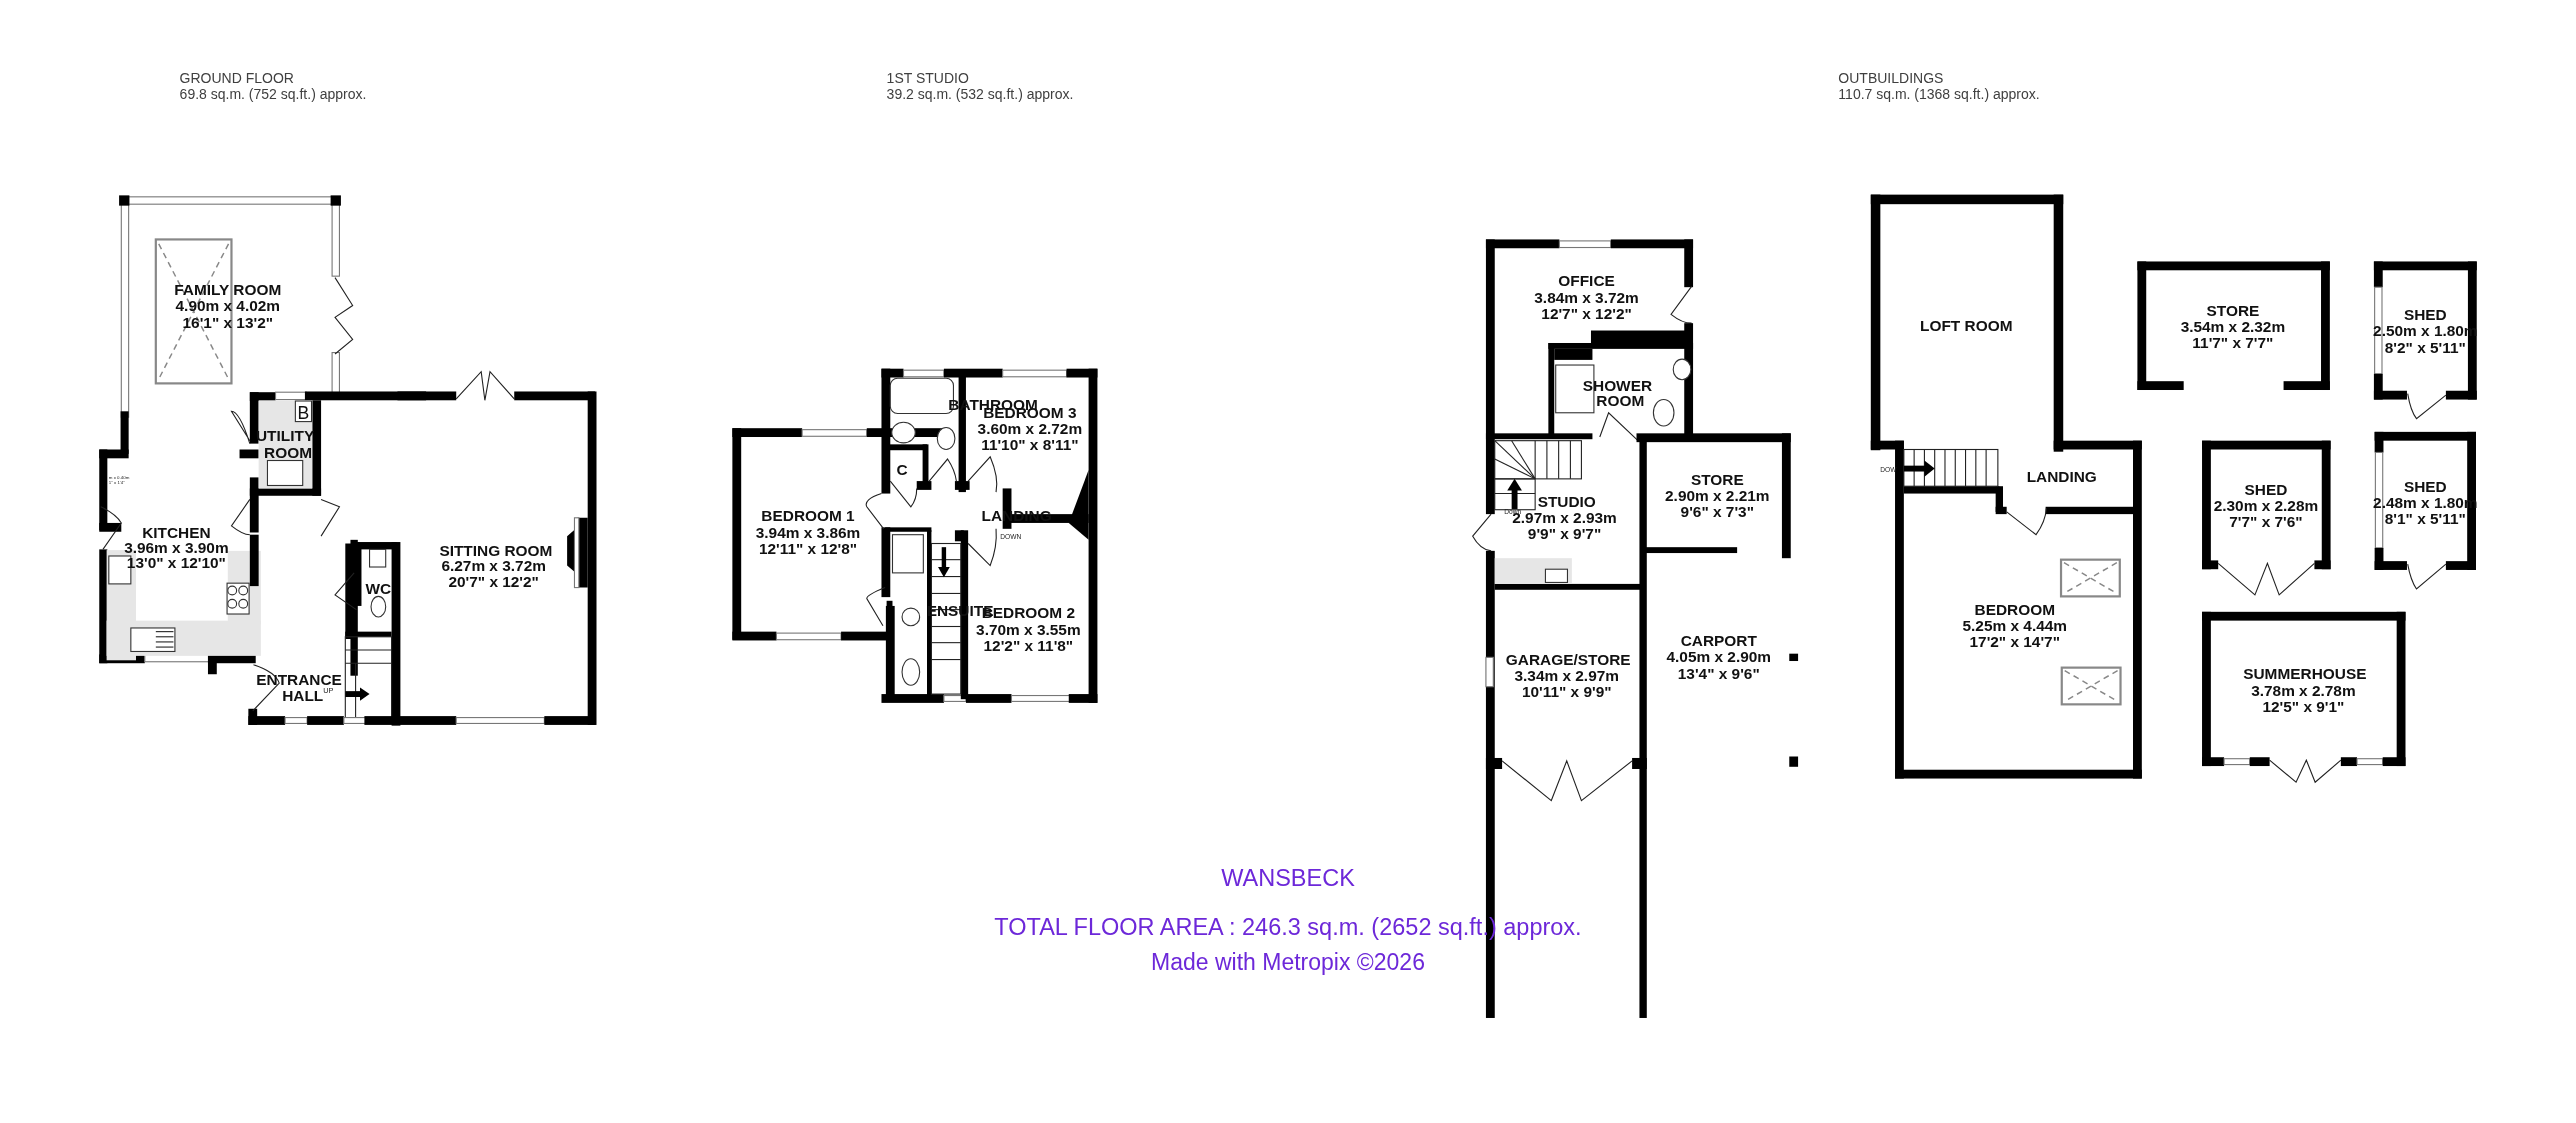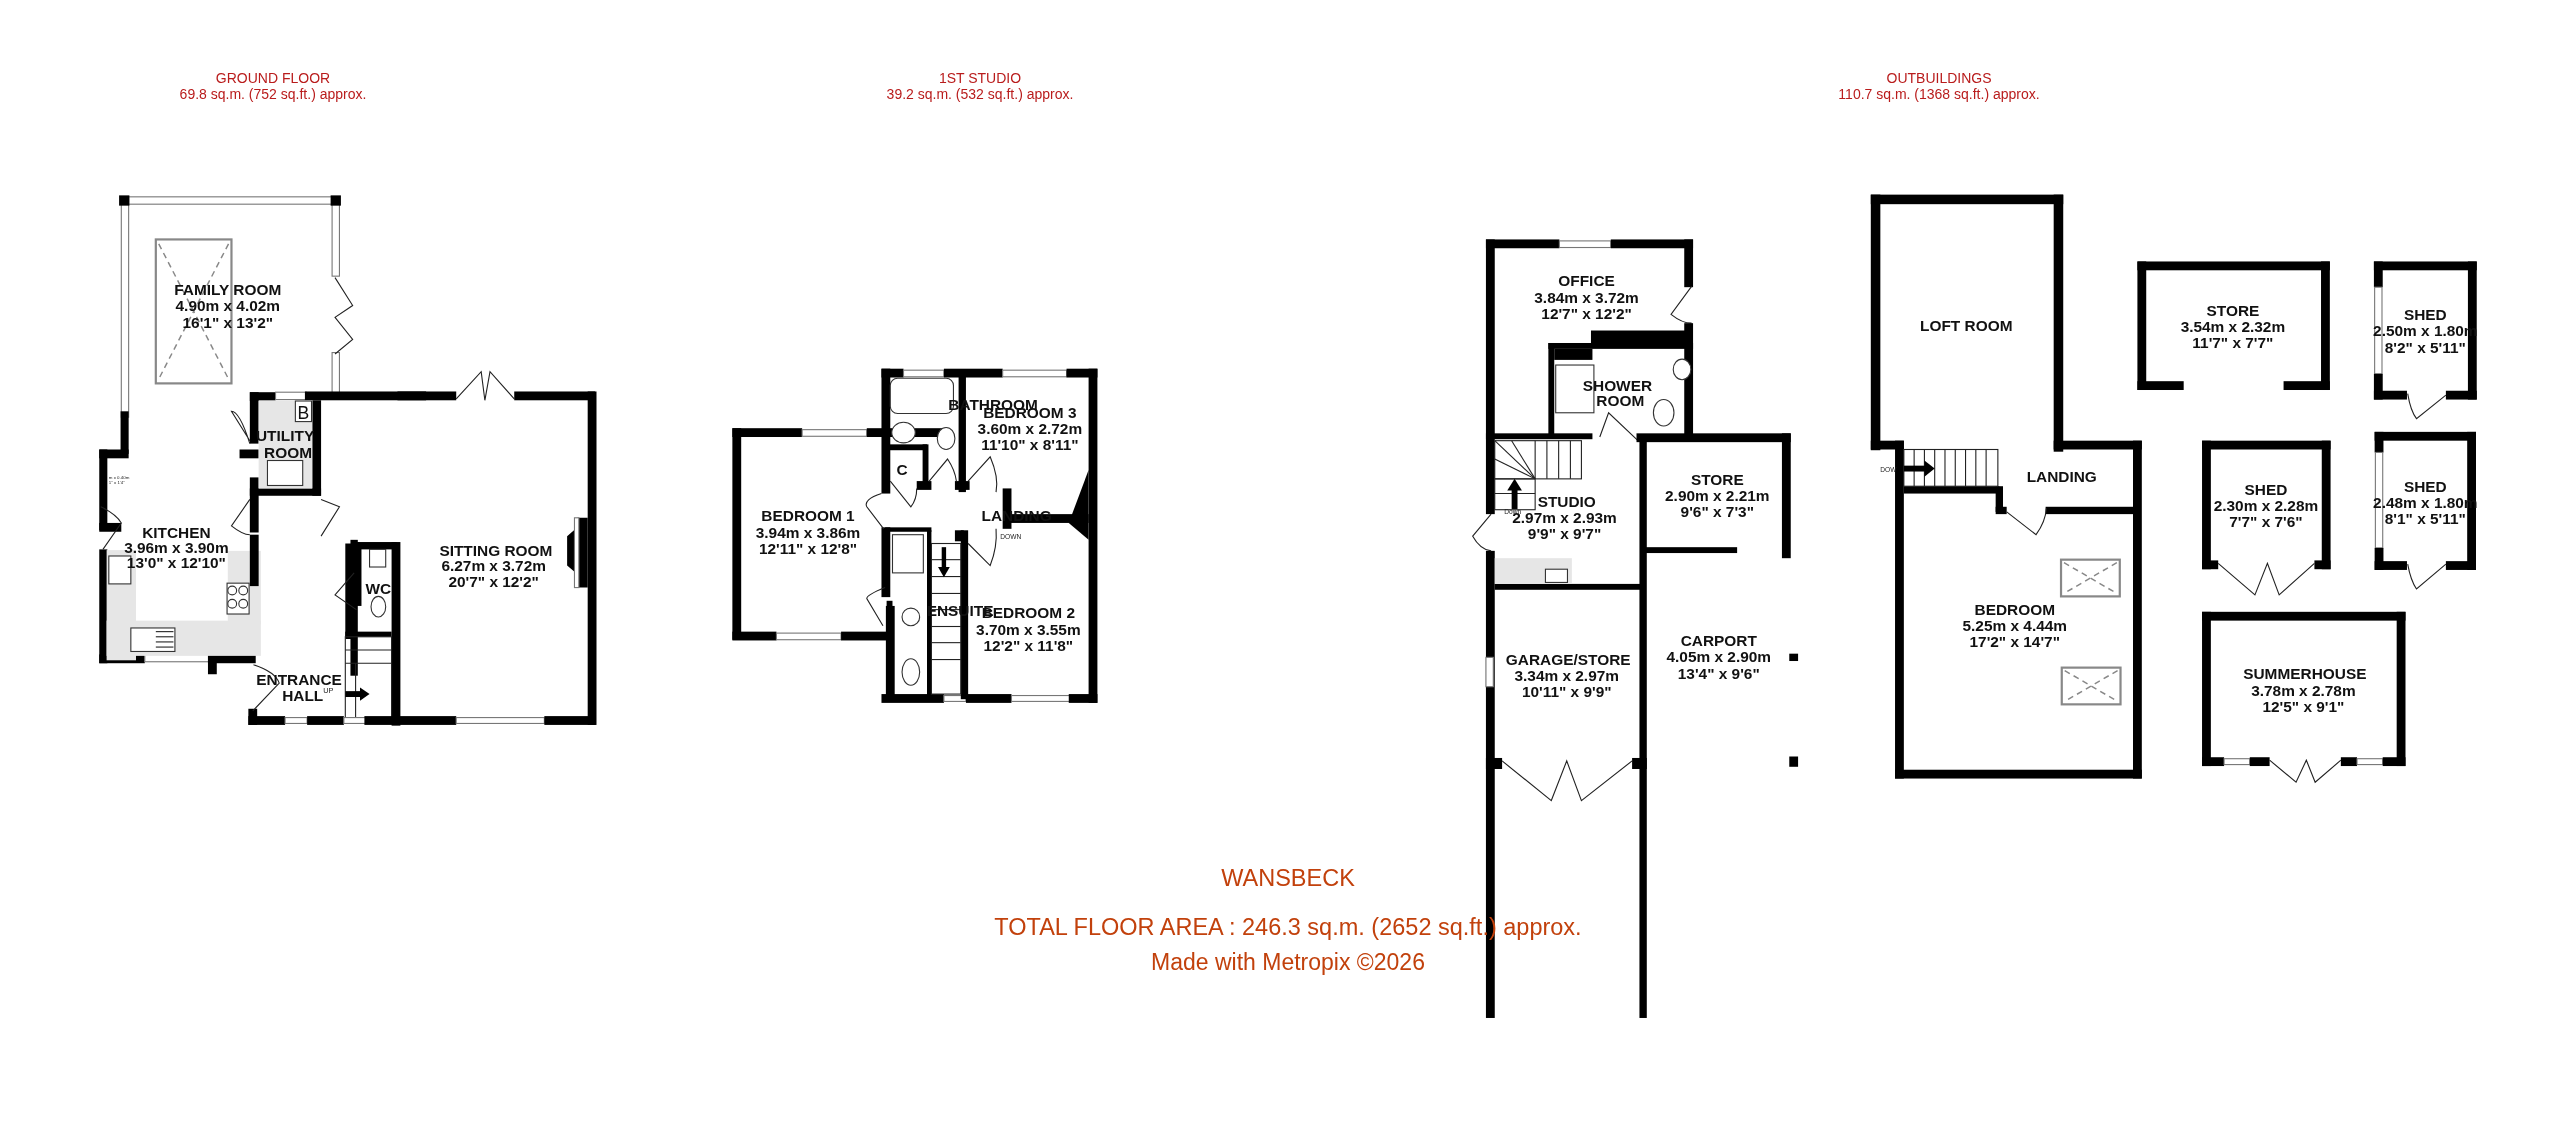--- a/index.html
+++ b/index.html
@@ -1,23 +1,23 @@
 <!DOCTYPE html>
 <html style="font-size:11.8px"><head>
 <meta charset="utf-8">
 <style>
   html, body { margin:0; padding:0; background:#ffffff; }
   body { width:2576px; height:1123px; position:relative; overflow:hidden; font-family:"Liberation Sans", sans-serif; color:#111; }
   svg.plan { position:absolute; left:0; top:0; }
-  .hdr { position:absolute; text-align:center; font-size:14px; line-height:16px; color:#b91c1c; transform:translateX(-50%); white-space:nowrap; }
+  .hdr { position:absolute; text-align:left; font-size:14px; line-height:16px; color:#404040; transform:translateX(-50%); white-space:nowrap; }
   .room { font-family:"Liberation Sans", sans-serif; font-weight:bold; fill:#111; text-anchor:middle; }
   .rname { font-size:21px; }
   .rdim { font-size:21px; }
   .tiny { font-family:"Liberation Sans", sans-serif; font-size:10px; fill:#222; }
-  .footer { position:absolute; left:50%; transform:translateX(-50%); text-align:center; white-space:nowrap; color:#c2410c; }
+  .footer { position:absolute; left:50%; transform:translateX(-50%); text-align:center; white-space:nowrap; color:#6d28d9; }
   .f-name { top:865px; font-size:23.5px; }
   .f-total { top:914px; font-size:23.5px; }
   .f-made { top:949px; font-size:23px; }
   .wall { fill:#000; }
   .win { fill:#fff; stroke:#777; stroke-width:1.5; }
   .door { fill:none; stroke:#222; stroke-width:1.5; }
   .fix { fill:#e6e6e6; }
   .sky { fill:none; stroke:#888; stroke-width:3; }
   .skyx { stroke:#888; stroke-width:2; stroke-dasharray:8 6; }
   .stair { fill:none; stroke:#222; stroke-width:1.5; }

